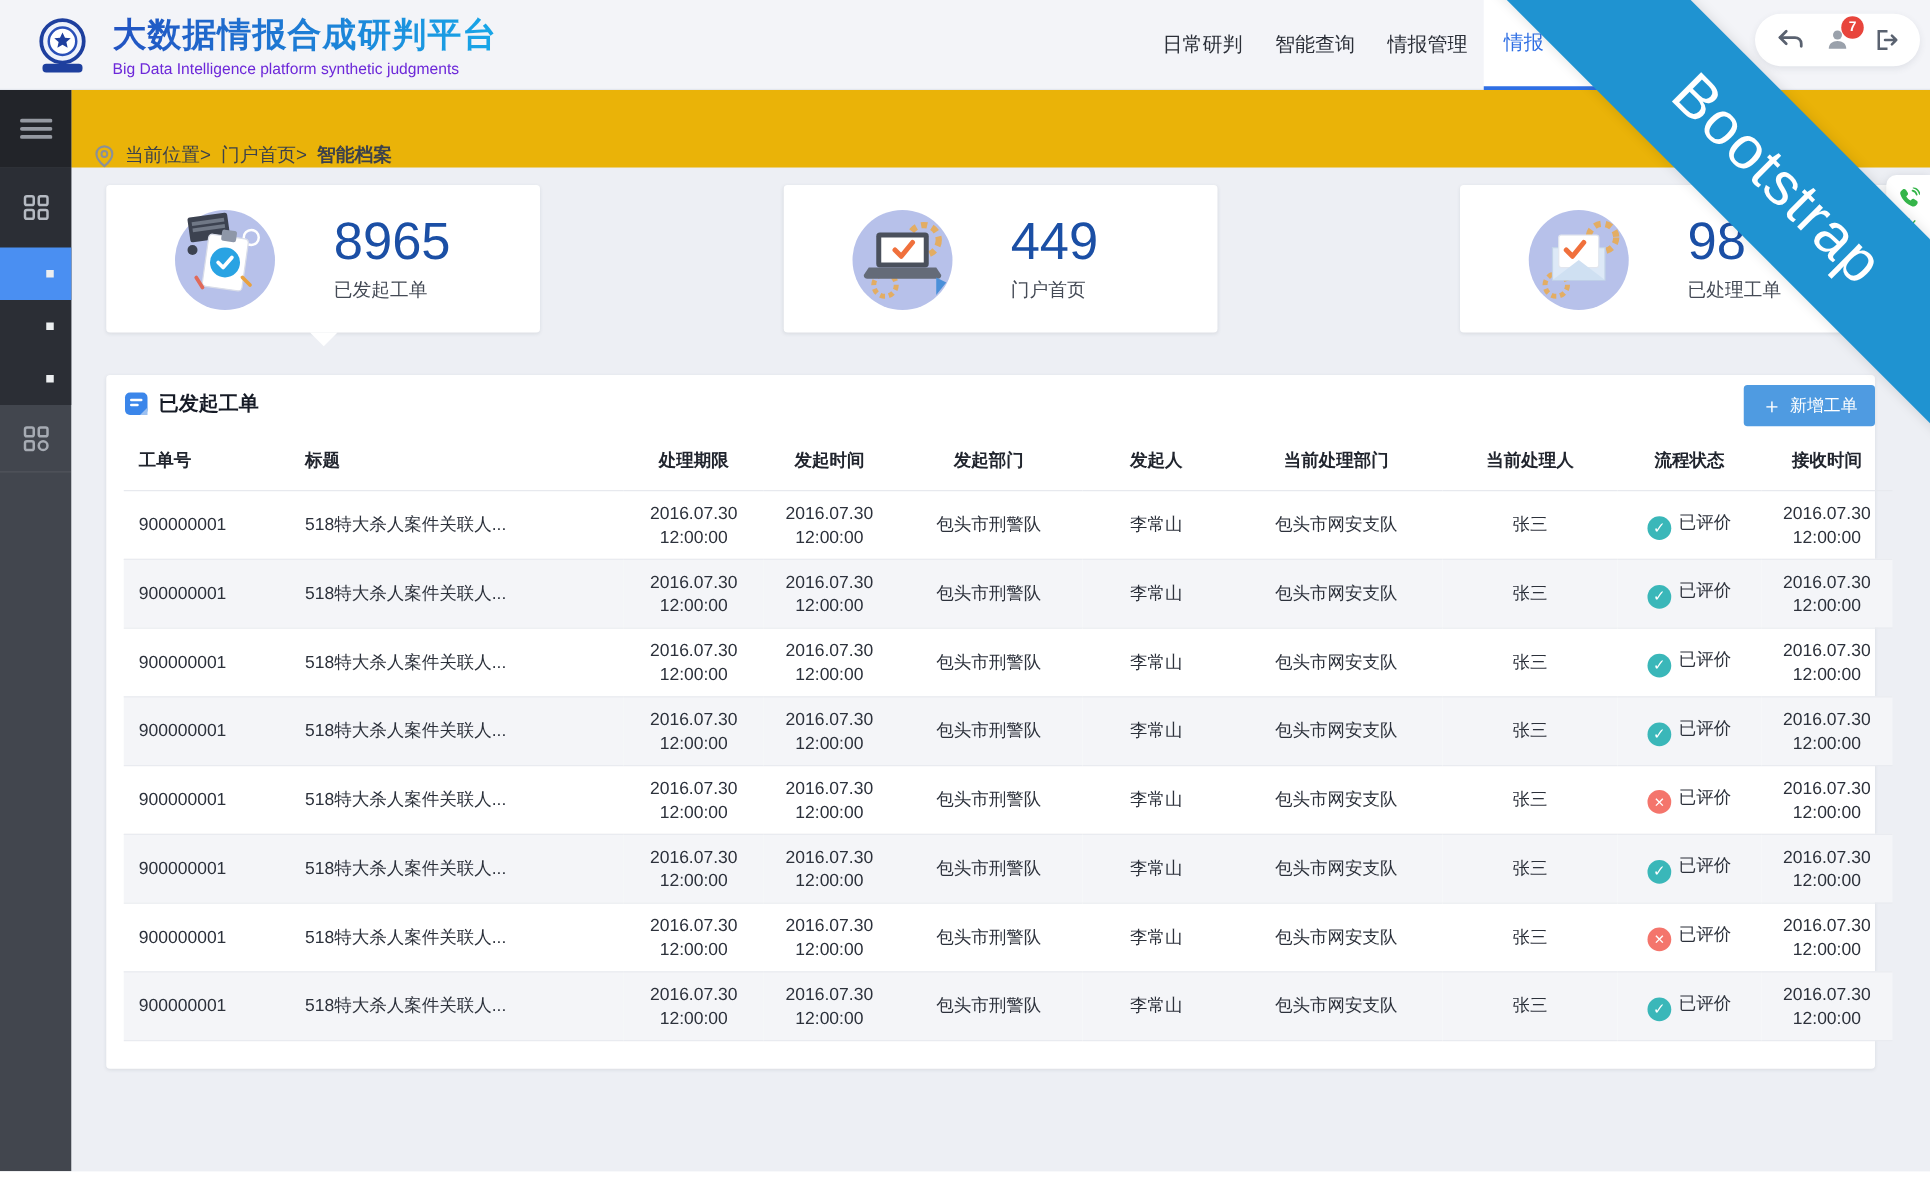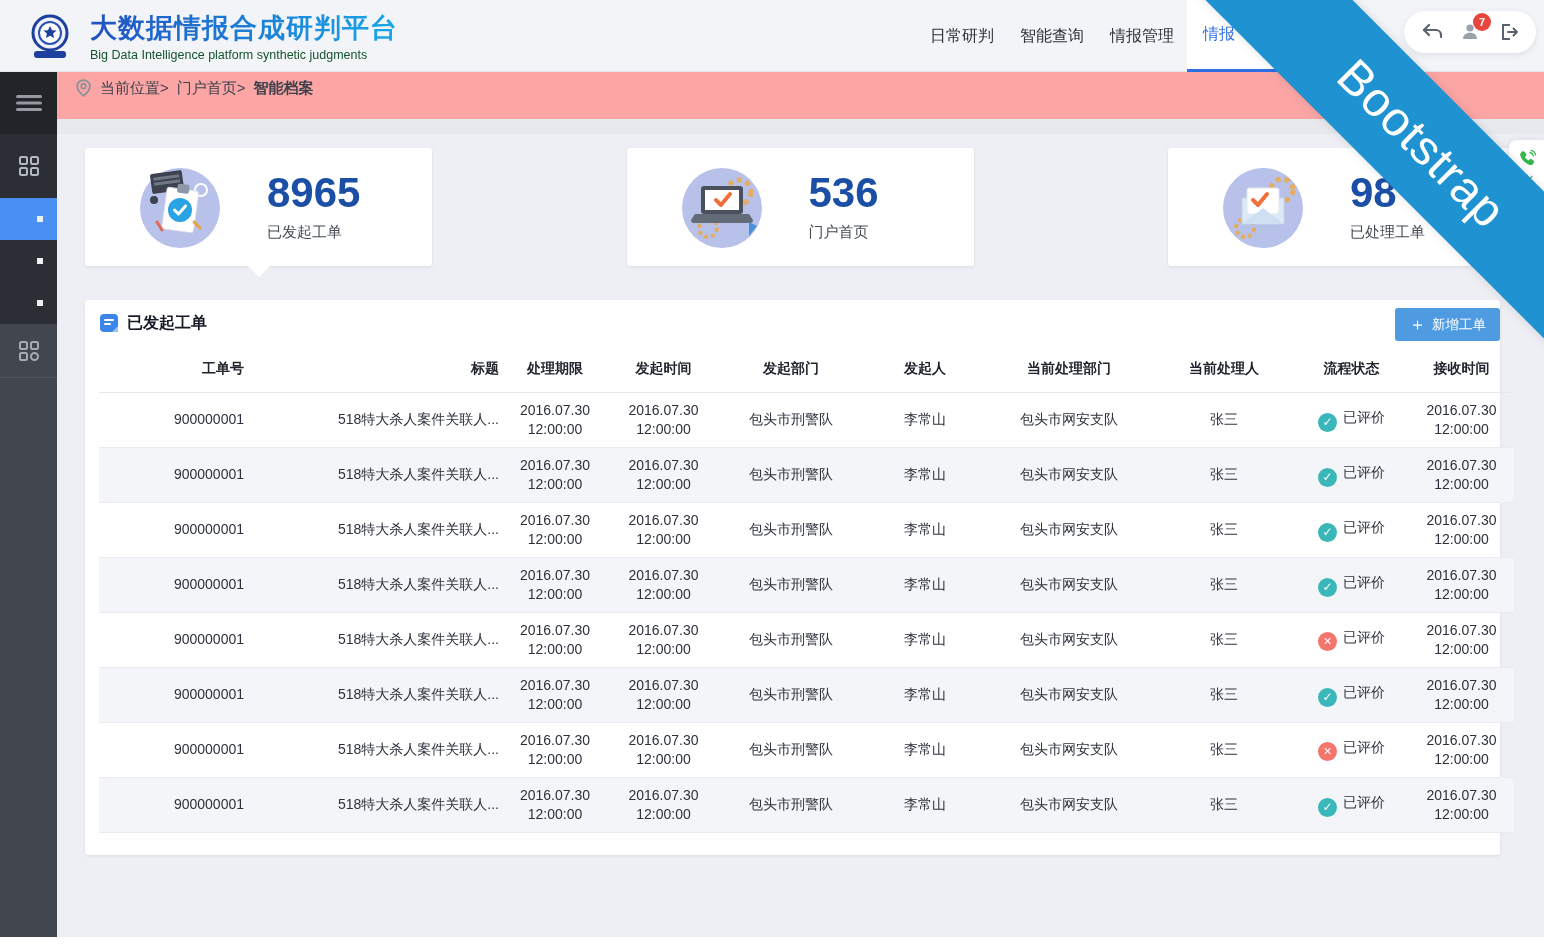--- a/index.html
+++ b/index.html
@@ -6,78 +6,78 @@
   html,body { width:1544px; height:951px; font-family:"Liberation Sans","DejaVu Sans",sans-serif; }
   .screen { position:relative; width:1544px; height:937px; overflow:hidden; background:#e7e9ee;padding-left:41px; }
 
   
   .topbar { position:absolute; top:0; left:0; right:0; height:72px; background:#f3f4f8;
             border-bottom:1px solid #e4e7ee; z-index:20; }
   .brand { position:absolute; left:24px; top:10px; display:flex; align-items:center; gap:14px; }
   .brand-title { font-size:27px; font-weight:bold; letter-spacing:1px;
                  background:linear-gradient(90deg,#2253c2,#18a7e8);
                  -webkit-background-clip:text; background-clip:text; color:transparent; }
-  .brand-sub { font-size:12.5px; color:#14532d; margin-top:2px; }
+  .brand-sub { font-size:12.5px; color:#6d28d9; margin-top:2px; }
   .topnav { position:absolute; left:917px; top:0; height:72px; display:flex; }
   .nav-item { display:flex; align-items:center; padding:0 13px; font-size:16px; color:#2b2f38; cursor:pointer;font-family:Liberation Mono, monospace; }
   .nav-item.active { background:#fff; color:#2f6fe4; border-bottom:3px solid #2f6fe4;
                      width:122px; padding:0 16px; justify-content:flex-start; }
   .pill { position:absolute; right:8px; top:11px; width:132px; height:42px; background:#fff;
           border-radius:21px; box-shadow:0 2px 6px rgba(60,70,90,.10);
           display:flex; align-items:center; justify-content:space-evenly; z-index:21; }
   .pill .ic { position:relative; width:22px; height:22px; display:flex; align-items:center; justify-content:center; cursor:pointer; }
   .badge7 { position:absolute; top:-8px; right:-10px; width:18px; height:18px; border-radius:50%;
             background:#e8453c; color:#fff; font-size:11px; font-weight:bold;
             display:flex; align-items:center; justify-content:center; }
 
   
-  .crumbbar { position:absolute; top:57px; left:57px; right:0; height:62px; background:#fca5a5;
-              display:flex; align-items:center; padding-left:18px; gap:8px; z-index:5; }
+  .crumbbar { position:absolute; top:72px; left:57px; right:0; height:62px; background:#eab308;
+              display:flex; align-items:flex-end; padding-left:18px; gap:8px; z-index:5; }
   .crumb { font-size:15px; color:#3c414b; }
   .crumb.bold { font-weight:bold; }
 
   
   .sidebar { position:absolute; top:72px; left:0; bottom:0; width:57px; background:#42464e; z-index:15; }
   .sb-burger { height:62px; background:#222429; display:flex; align-items:center; justify-content:center; cursor:pointer; }
   .sb-group { background:#2b2e35; }
   .sb-main { height:64px; display:flex; align-items:center; justify-content:center; cursor:pointer; }
   .sb-sub { height:42px; position:relative; cursor:pointer; }
   .sb-sub .dot { position:absolute; right:14px; top:50%; margin-top:-3px; width:6px; height:6px; background:#eceef0; }
   .sb-sub.active { background:#4a8ff2; }
   .sb-main2 { height:54px; display:flex; align-items:center; justify-content:center;
               border-bottom:1px solid rgba(255,255,255,.08); cursor:pointer; }
 
   
   .content { position:absolute; top:134px; left:57px; right:0; bottom:0; background:#edeff4; padding:14px 0 0 28px; }
   .cards { width:1430px; display:flex; justify-content:space-between; }
   .card { position:relative; width:347px; height:118px; background:#fff; border-radius:3px;
           box-shadow:0 1px 3px rgba(80,90,110,.12); display:flex; align-items:center;
           padding-left:52px; gap:44px; cursor:pointer; }
-  .card .num { font-size:42px; font-weight:bold; color:#1b4fa5; line-height:1; }
+  .card .num { font-size:42px; font-weight:normal; color:#1b4fa5; line-height:1; }
   .card .lbl { font-size:15px; color:#444a55; margin-top:9px; }
   .card-pointer { position:absolute; left:50%; bottom:-11px; margin-left:-11px; width:0; height:0;
                   border-left:11px solid transparent; border-right:11px solid transparent; border-top:11px solid #fff; }
 
   
   .panel { position:relative; margin-top:34px; width:1415px; background:#fff; border-radius:3px;
            box-shadow:0 1px 3px rgba(80,90,110,.12); padding-bottom:22px; }
   .panel-head { height:46px; display:flex; align-items:center; padding:0 14px; }
   .panel-title { font-size:16px; font-weight:bold; color:#161b26; margin-left:8px; }
   .add-btn { position:absolute; top:8px; right:0; height:33px; padding:0 14px; background:#4f9be1;
              color:#fff; font-size:13.5px; border:none; border-radius:3px; display:flex;
              align-items:center; gap:6px; cursor:pointer; }
   .add-btn .plus { font-size:17px; line-height:1; }
 
   .table-wrap { margin:0 14px; }
   table { width:100%; border-collapse:collapse; table-layout:fixed; }
   thead th { height:46px; font-size:14px; font-weight:bold; color:#21252e;
              border-bottom:1px solid #e7e9ee; }
   tbody td { height:55px; font-size:14px; color:#2c313b; border-bottom:1px solid #e9ebf0;
              text-align:center; line-height:1.35; }
-  th.al, td.al { text-align:right; }
+  th.al, td.al { text-align:left; }
   th.pad, td.pad { padding-left:12px; }
   tbody tr:nth-child(even) { background:#f4f5f8; }
   .status-dot { display:inline-block; width:19px; height:19px; border-radius:50%; color:#fff;
                 font-size:12px; line-height:19px; text-align:center; margin-right:6px; vertical-align:-4px; }
   .status-dot.ok { background:#3ab7b9; }  .status-dot.ok::before { content:"✓"; }
   .status-dot.fail { background:#f4756c; } .status-dot.fail::before { content:"×"; font-size:14px; }
 
   .pager { margin-top:24px; display:flex; justify-content:center; }
   .pg-btn { height:35px; padding:0 17px; background:#fff; border:1px solid #d9dce2; font-size:14px;
             color:#3a3f49; margin-left:-1px; cursor:pointer; font-family:inherit; }
@@ -230,21 +230,21 @@
           <circle cx="43" cy="44" r="40" fill="#b7c1ea"></circle>
           <circle cx="60" cy="28" r="12" fill="none" stroke="#e3ad63" stroke-width="5" stroke-dasharray="5 4"></circle>
           <circle cx="29" cy="64" r="9" fill="none" stroke="#e3ad63" stroke-width="4" stroke-dasharray="4 3"></circle>
           <rect x="22" y="22" width="42" height="28" rx="3" fill="#4a505c"></rect>
           <rect x="26" y="26" width="34" height="20" fill="#fff"></rect>
           <path d="M37 36l5 5 9-11" stroke="#f0703c" stroke-width="4" fill="none" stroke-linecap="round" stroke-linejoin="round"></path>
           <path d="M16 50h54l4 6c0 2-1 3-3 3H15c-2 0-3-1-3-3z" fill="#646b78"></path>
           <path d="M70 58l8 4-8 10z" fill="#4a90d9"></path>
         </svg>
         <div>
-          <div class="num">536</div>
+          <div class="num">449</div>
           <div class="lbl">门户首页</div>
         </div>
       </div>
 
       <div class="card">
         <svg width="86" height="86" viewBox="0 0 86 86">
           <circle cx="43" cy="44" r="40" fill="#b7c1ea"></circle>
           <circle cx="62" cy="26" r="11" fill="none" stroke="#e3ad63" stroke-width="5" stroke-dasharray="5 4"></circle>
           <circle cx="25" cy="64" r="9" fill="none" stroke="#e3ad63" stroke-width="4" stroke-dasharray="4 3"></circle>
           <path d="M22 34h42v26H22z" fill="#dde9f7" stroke="#c2d3e8"></path>

